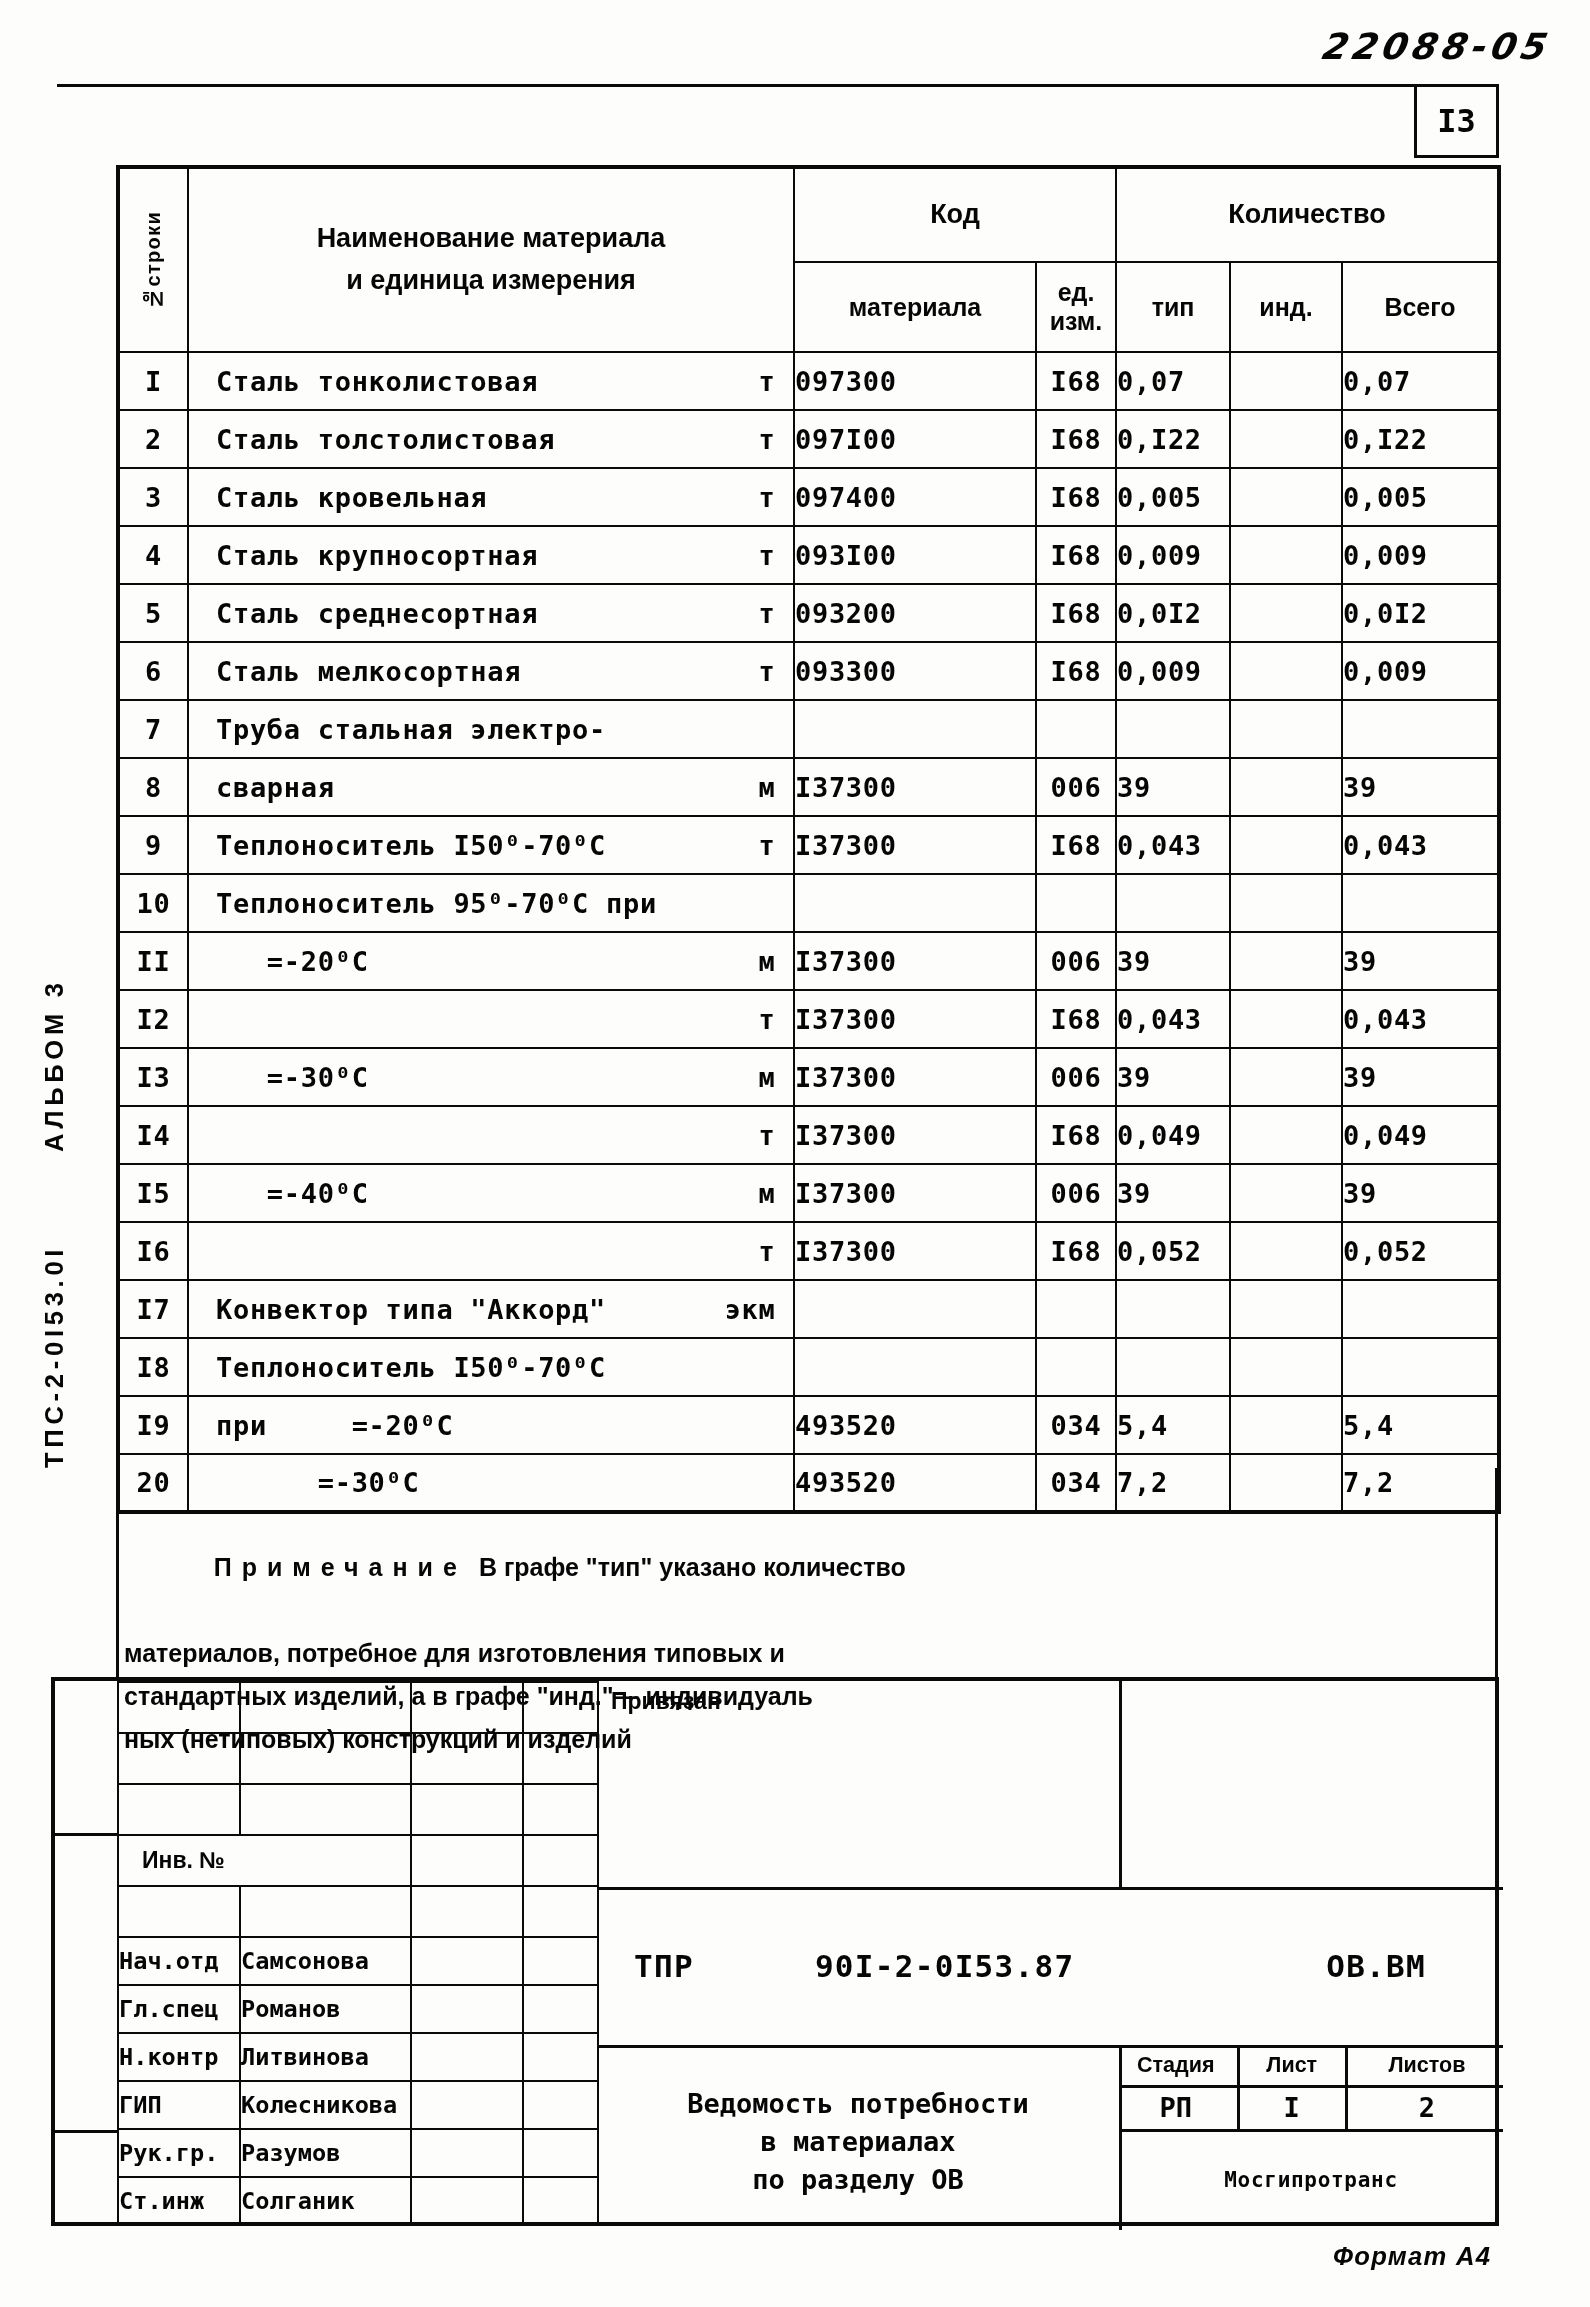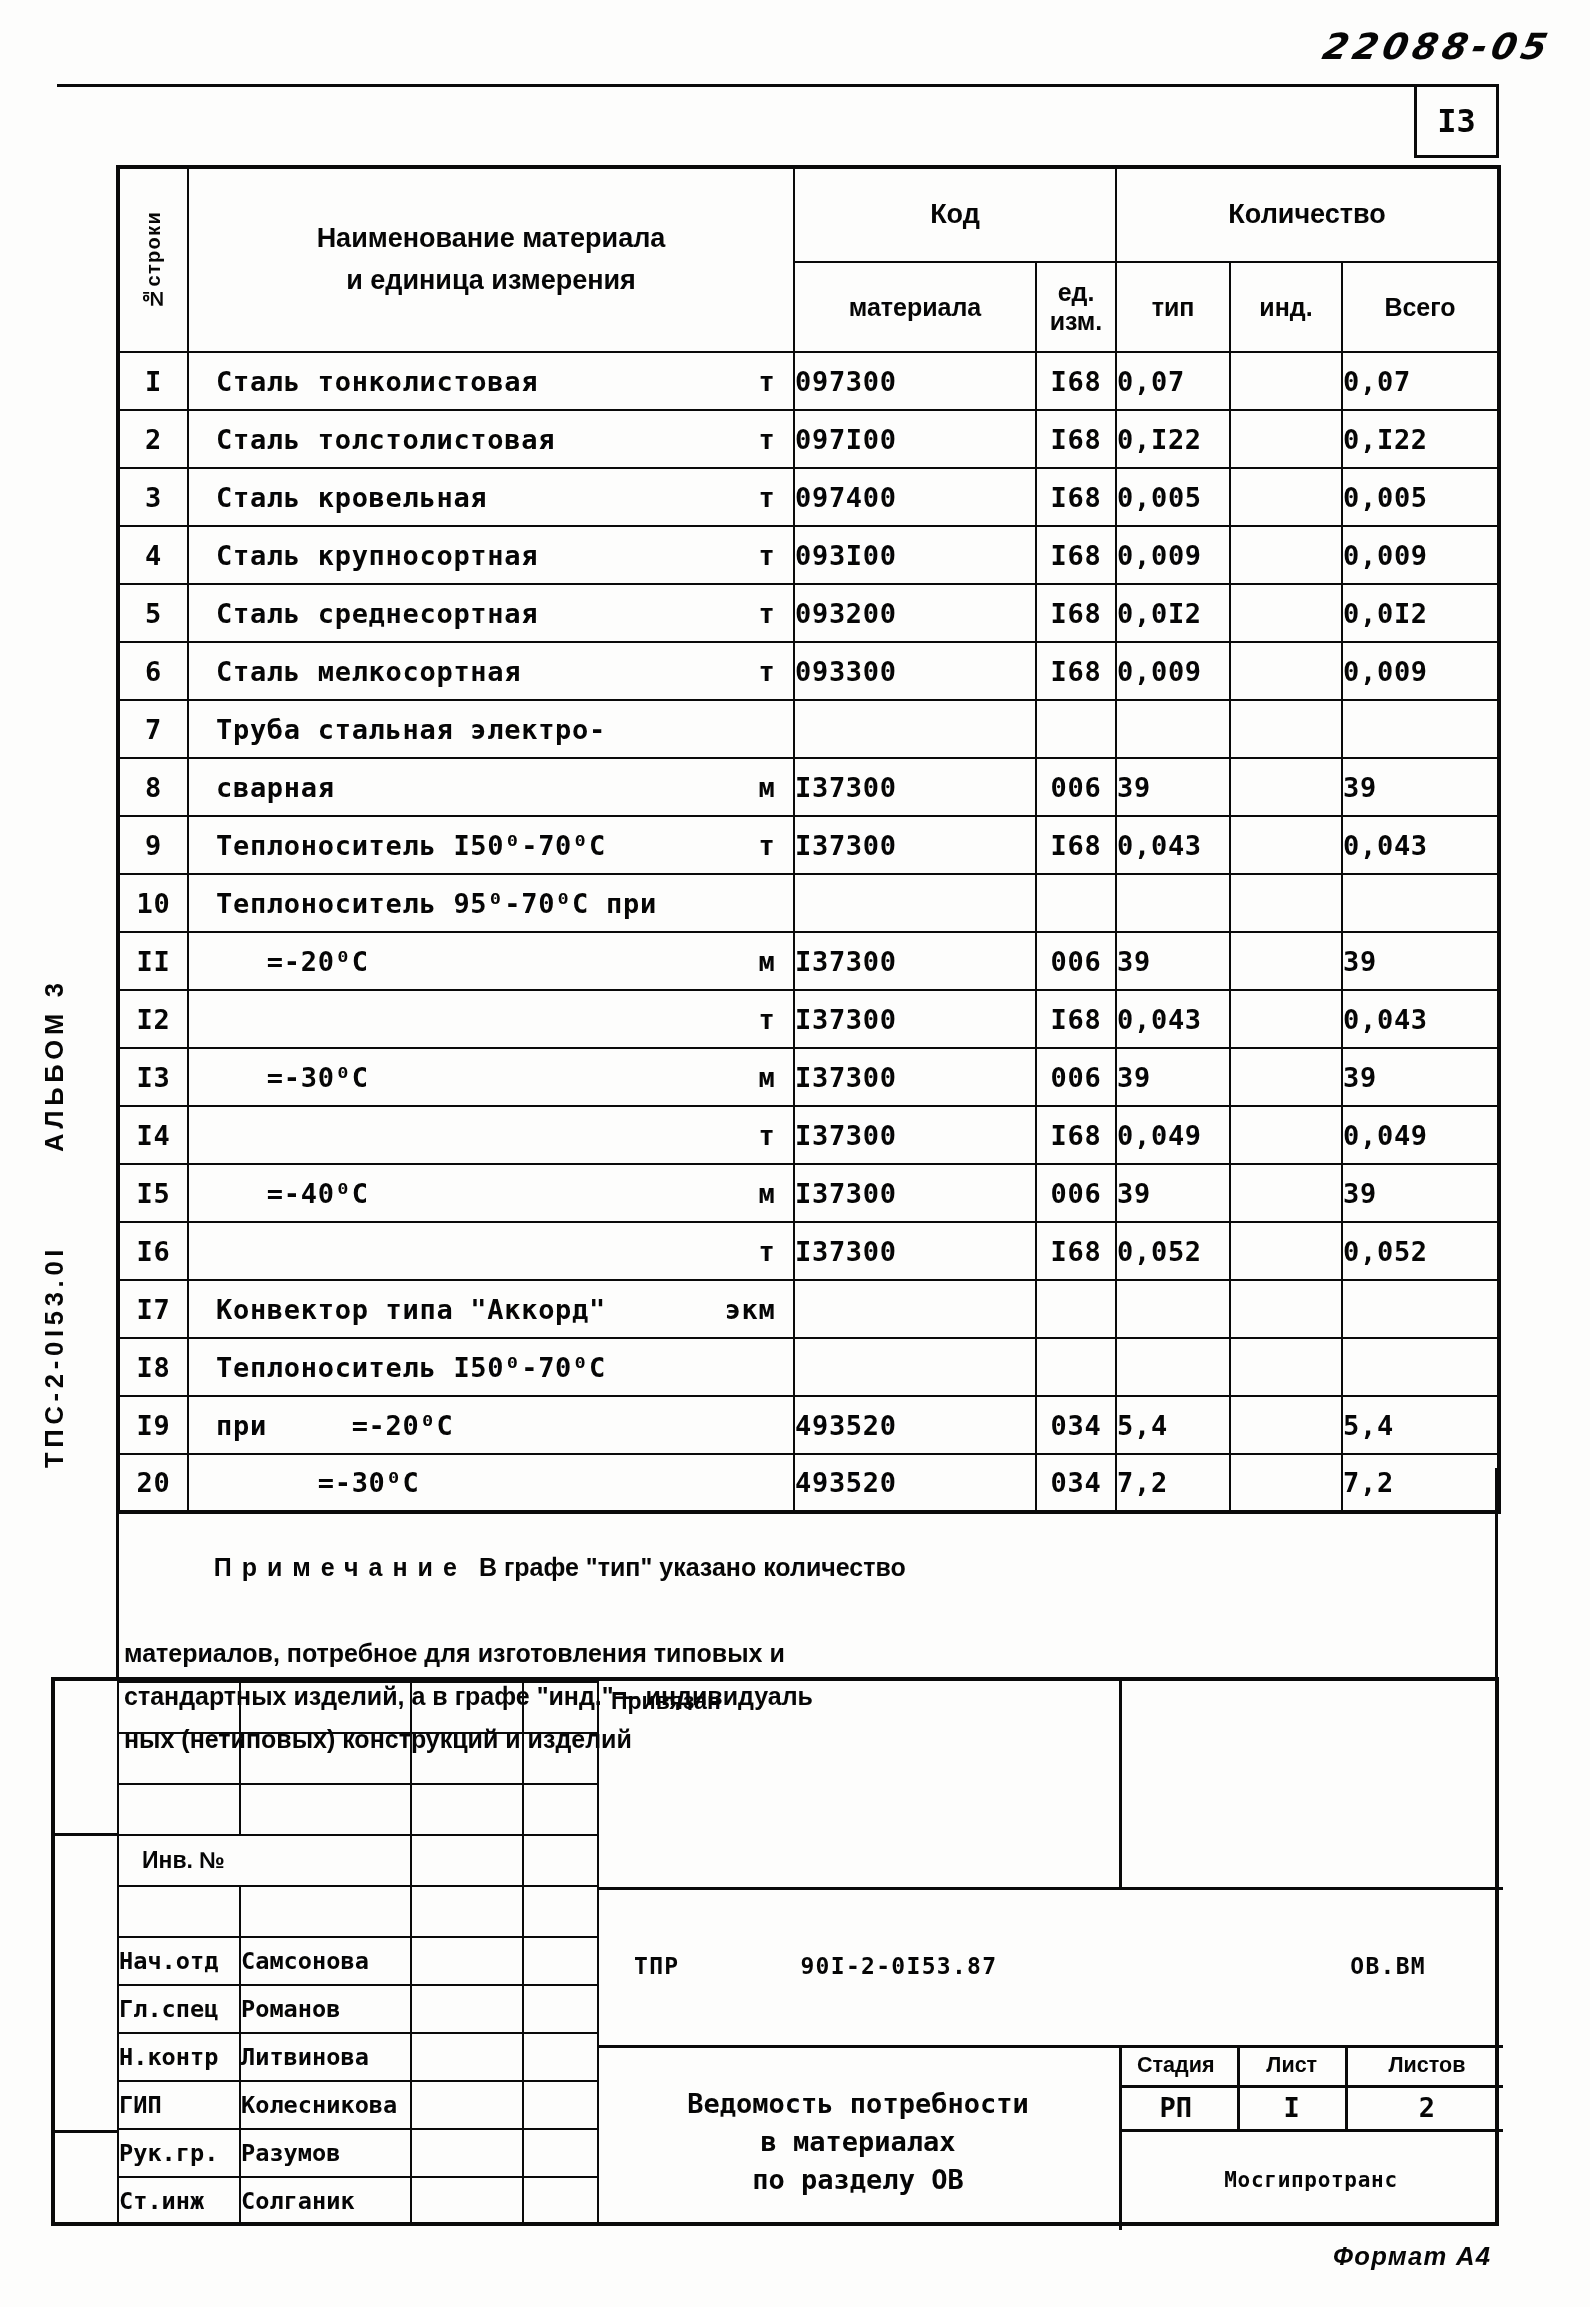--- a/index.html
+++ b/index.html
@@ -48,21 +48,21 @@
   table.grid{position:absolute;left:62px;top:0;width:480px;border-collapse:collapse;table-layout:fixed;}
   table.grid td{border:2.7px solid #0a0a0a;padding:0;box-sizing:border-box;}
   tr.g-r{height:51px;} tr.g-inv{height:51px;} tr.g-sig{height:48px;}
   tr.g-inv td{font-family:"Liberation Sans","DejaVu Sans",sans-serif;font-weight:700;font-size:23px;padding-left:23px;}
   tr.g-sig td{font-weight:700;font-size:23.6px;vertical-align:middle;}
   td.sig-role{padding-left:4px;} td.sig-name{padding-left:5.4px;}
 
   .binding{position:absolute;left:556px;top:6.7px;font-family:"Liberation Sans","DejaVu Sans",sans-serif;
       font-weight:700;font-size:23px;}
   .tpr-row{position:absolute;left:542px;top:206px;width:906px;height:158px;display:flex;align-items:center;
-      font-weight:700;font-size:23px;letter-spacing:1.3px;}
+      font-weight:700;font-size:31px;letter-spacing:1.3px;}
   .tpr-row .pfx{margin-left:37px;} .tpr-row .num{margin-left:121px;} .tpr-row .sfx{margin-left:auto;margin-right:77px;}
   .doc-title{position:absolute;left:542px;top:364px;width:522px;height:185px;text-align:center;
       font-weight:700;font-size:27px;line-height:38px;padding-top:40px;box-sizing:border-box;}
   .stage-hdr{position:absolute;left:1064px;top:364px;width:384px;height:40px;display:flex;}
   .stage-hdr>div{box-sizing:border-box;display:flex;align-items:center;justify-content:center;
       font-family:"Liberation Sans","DejaVu Sans",sans-serif;font-weight:700;font-size:21.5px;}
   .stage-val{position:absolute;left:1064px;top:404px;width:384px;height:44px;display:flex;}
   .stage-val>div{box-sizing:border-box;display:flex;align-items:center;justify-content:center;
       font-weight:700;font-size:27px;}
   .stage-hdr>div:nth-child(1),.stage-val>div:nth-child(1){width:118px;}

